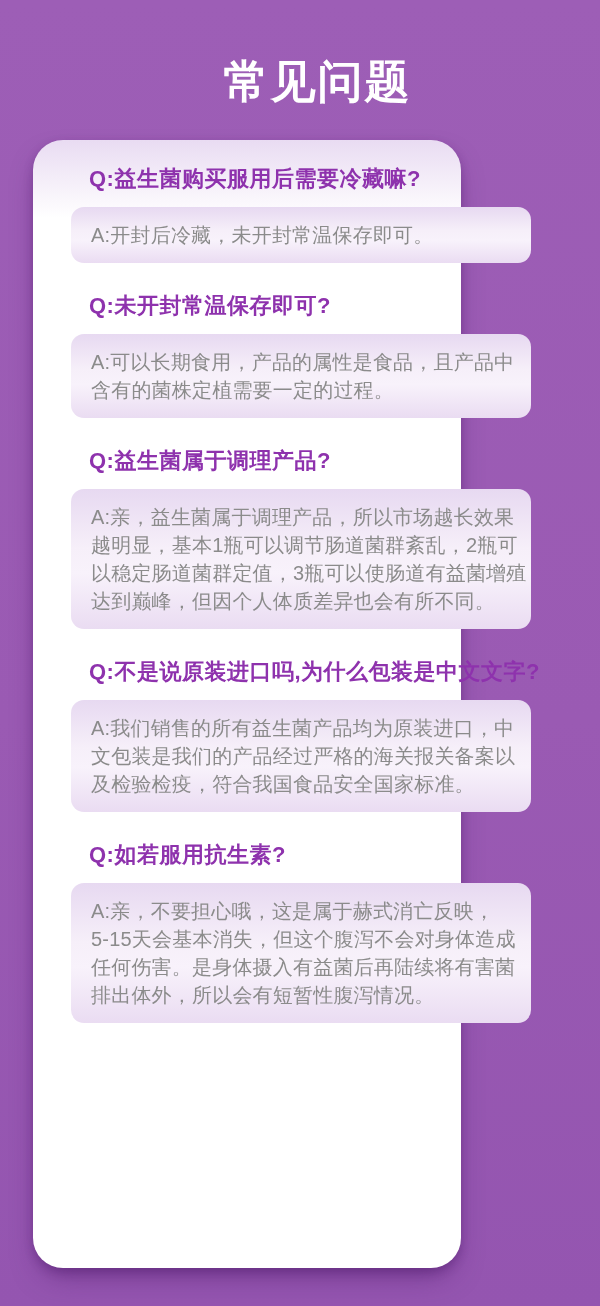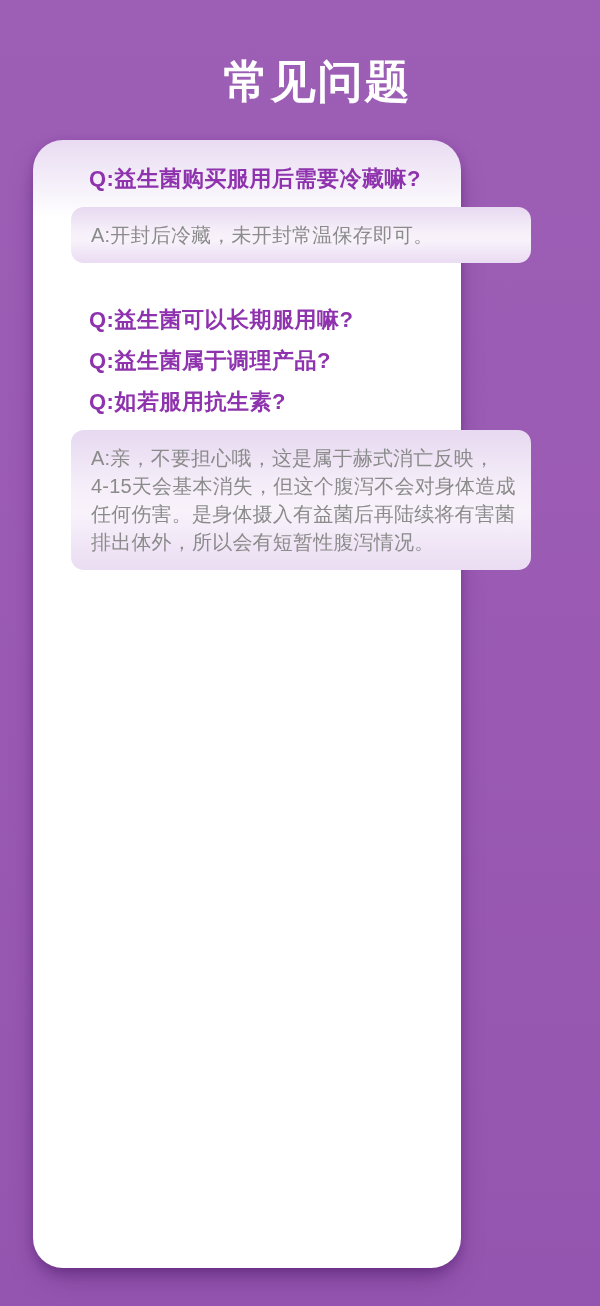--- a/index.html
+++ b/index.html
@@ -44,21 +44,21 @@
     font-weight: 800;
     line-height: 26px;
     letter-spacing: 0.5px;
     white-space: nowrap;
   }
   .answer-box {
     width: 460px;
     border-radius: 13px;
     background: linear-gradient(180deg, #e7d9f1 0%, #f6eff9 42%, #f8f2fb 60%, #eadcf2 100%);
     padding: 14px 4px 14px 20px;
-    margin-bottom: 44px;
+    margin-bottom: 30px;
   }
   .answer-text {
     color: #8b8b8b;
     font-size: 20px;
     line-height: 28px;
     white-space: pre-line;
     letter-spacing: 0.2px;
   }
 </style>
 </head>
@@ -70,31 +70,49 @@
 
   <div class="faq-item">
     <div class="question">Q:益生菌购买服用后需要冷藏嘛?</div>
     <div class="answer-box">
       <div class="answer-text">A:开封后冷藏，未开封常温保存即可。</div>
     </div>
   </div>
 
 
   <div class="faq-item">
-    <div class="question">Q:益生菌可以长期服用嘛?</div>
+    <div class="question">Q:未开封常温保存即可?</div>
+    <div class="answer-box">
+      <div class="answer-text">A:可以长期食用，产品的属性是食品，且产品中
+含有的菌株定植需要一定的过程。</div>
+    </div>
   </div>
 
   <div class="faq-item">
     <div class="question">Q:益生菌属于调理产品?</div>
+    <div class="answer-box">
+      <div class="answer-text">A:亲，益生菌属于调理产品，所以市场越长效果
+越明显，基本1瓶可以调节肠道菌群紊乱，2瓶可
+以稳定肠道菌群定值，3瓶可以使肠道有益菌增殖
+达到巅峰，但因个人体质差异也会有所不同。</div>
+    </div>
   </div>
 
+  <div class="faq-item">
+    <div class="question">Q:不是说原装进口吗,为什么包装是中文文字?</div>
+    <div class="answer-box">
+      <div class="answer-text">A:我们销售的所有益生菌产品均为原装进口，中
+文包装是我们的产品经过严格的海关报关备案以
+及检验检疫，符合我国食品安全国家标准。</div>
+    </div>
+  </div>
 
   <div class="faq-item">
     <div class="question">Q:如若服用抗生素?</div>
     <div class="answer-box">
       <div class="answer-text">A:亲，不要担心哦，这是属于赫式消亡反映，
-4-15天会基本消失，但这个腹泻不会对身体造成
+5-15天会基本消失，但这个腹泻不会对身体造成
 任何伤害。是身体摄入有益菌后再陆续将有害菌
 排出体外，所以会有短暂性腹泻情况。</div>
     </div>
   </div>
 
 </div>
 
 </body></html>

